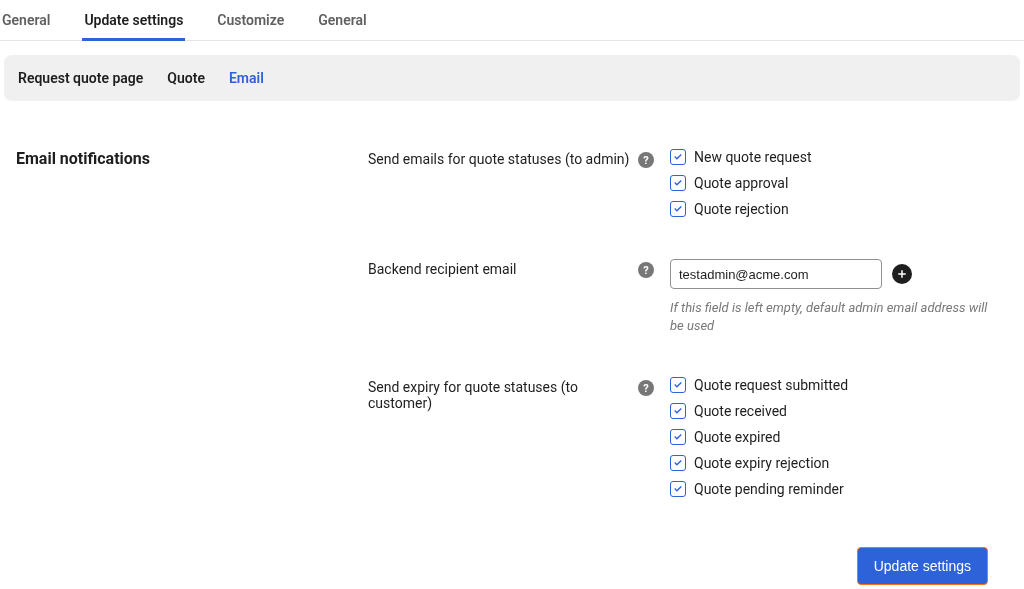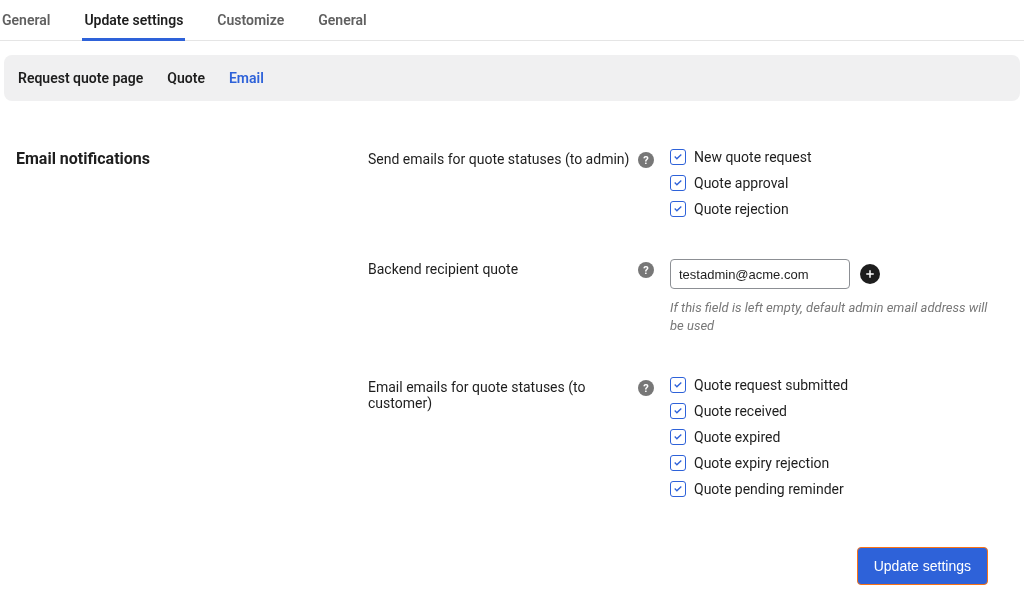--- a/index.html
+++ b/index.html
@@ -136,21 +136,21 @@
     .chk-label {
       font-size: 14px;
       color: #1e1e1e;
     }
     .email-input-row {
       display: flex;
       align-items: center;
       gap: 10px;
     }
     .text-input {
-      width: 180px;
+      width: 212px;
       height: 30px;
       border: 1px solid #8c8f94;
       border-radius: 4px;
       padding: 4px 8px;
       font-size: 13px;
       color: #1e1e1e;
     }
     .add-btn {
       width: 20px;
       height: 20px;
@@ -240,39 +240,39 @@
                 </svg>
             </span>
             <span class="chk-label">Quote rejection</span>
           </label>
         </div>
       </div>
     </div>
 
     <div class="field-row">
       <div class="field-label-col">
-        <span class="field-label">Backend recipient quote</span>
+        <span class="field-label">Backend recipient email</span>
         <span class="help-icon">?</span>
       </div>
       <div class="field-control-col">
         <div class="email-input-row">
           <input type="text" class="text-input" value="testadmin@acme.com" style="">
           <span class="add-btn">
             <svg viewBox="0 0 16 16">
                 <path d="M7 3h2v4h4v2H9v4H7V9H3V7h4z" fill="#fff"></path>
               </svg>
           </span>
         </div>
         <div class="helper-text">If this field is left empty, default admin email address will be used</div>
       </div>
     </div>
 
     <div class="field-row">
       <div class="field-label-col">
-        <span class="field-label">Email emails for quote statuses (to customer)</span>
+        <span class="field-label">Send expiry for quote statuses (to customer)</span>
         <span class="help-icon">?</span>
       </div>
       <div class="field-control-col">
         <div class="check-list">
           <label class="check-item">
             <span class="chk checked">
               <svg viewBox="0 0 16 16">
                   <path d="M6.5 11.5 3 8l1.2-1.2 2.3 2.3L11.8 4l1.2 1.2z" fill="#2e62d9"></path>
                 </svg>
             </span>

